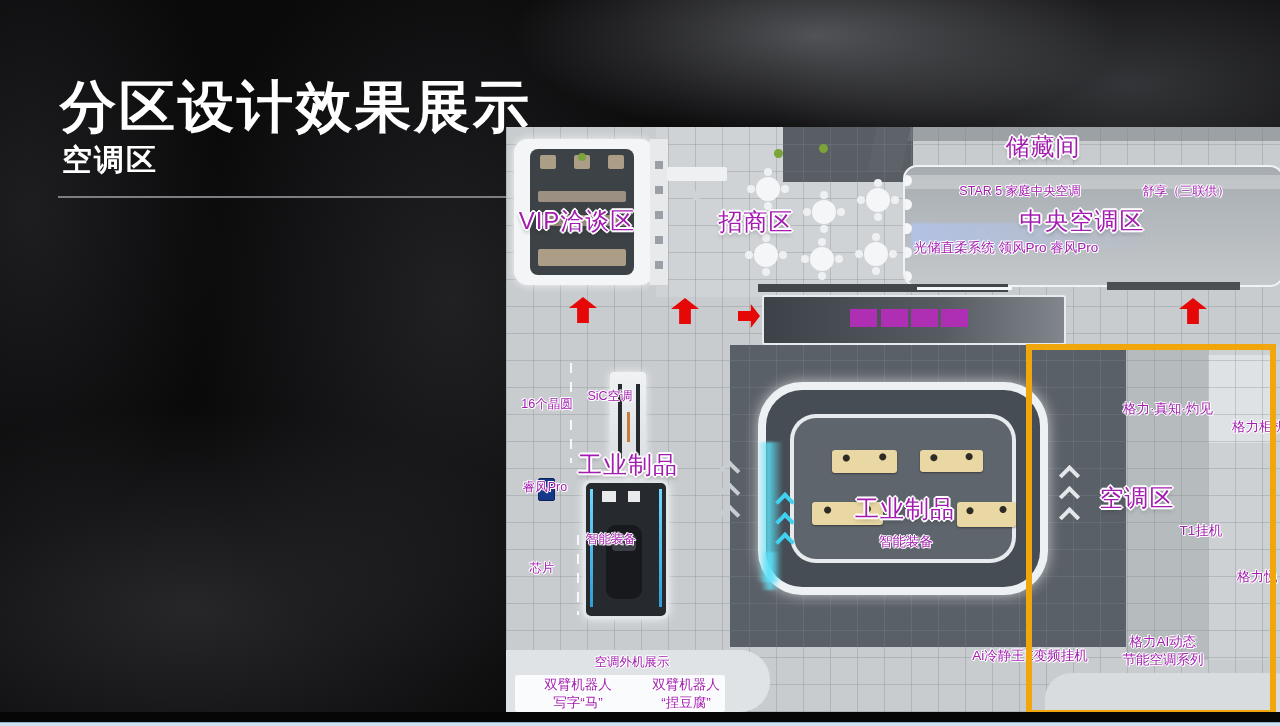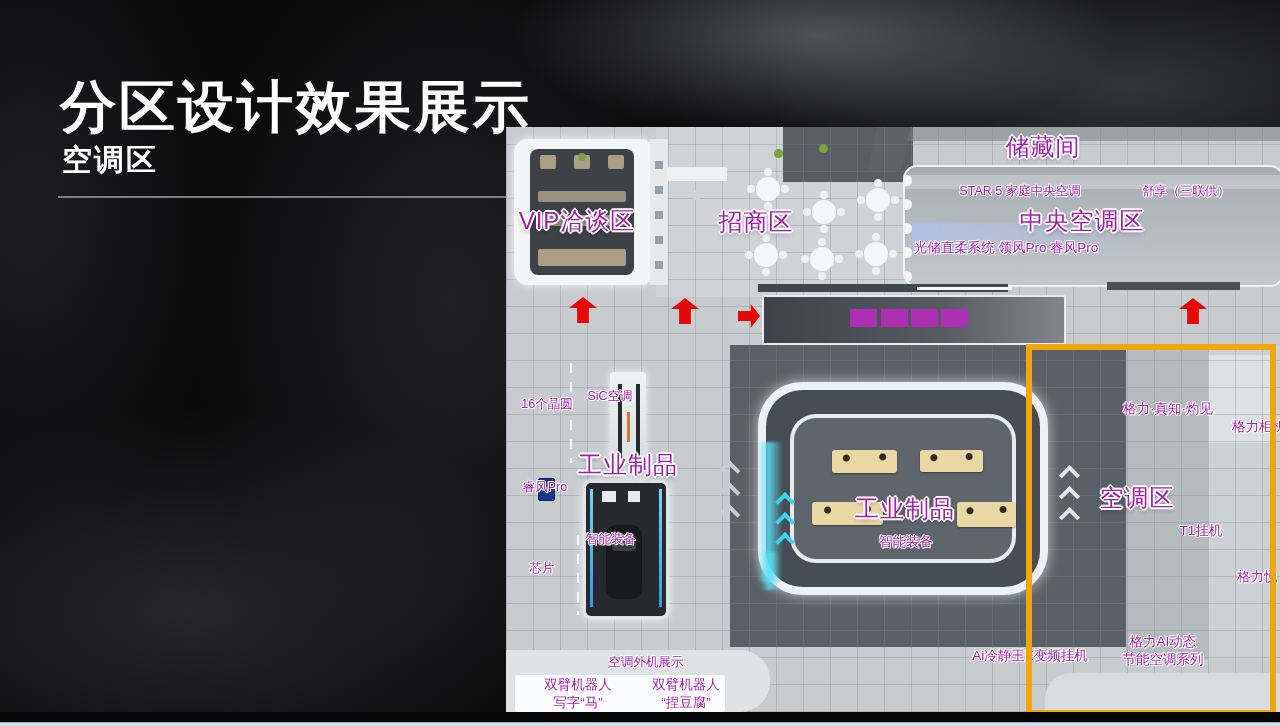--- a/index.html
+++ b/index.html
@@ -270,21 +270,21 @@
   <div class="lbl" style="left:105px;top:412px;">智能装备</div>
   <div class="lbl" style="left:36px;top:441px;">芯片</div>
   <div class="lbl m14" style="left:400px;top:415px;">智能装备</div>
   <div class="lbl m14" style="left:662px;top:282px;">格力·真知·灼见</div>
   <div class="lbl m14 edge" style="left:726px;top:300px;">格力柜机</div>
   <div class="lbl m14" style="left:695px;top:360px;margin-top:44px;">T1挂机</div>
   <div class="lbl m14 edge" style="left:731px;top:450px;">格力悦</div>
   <div class="lbl m14" style="left:524px;top:529px;">Ai冷静王E变频挂机</div>
   <div class="lbl m14" style="left:657px;top:524px;">格力AI动态
 节能空调系列</div>
-  <div class="lbl" style="left:140px;top:535px;">空调外机展示</div>
+  <div class="lbl" style="left:126px;top:535px;">空调外机展示</div>
   <div class="lbl m14" style="left:72px;top:567px;">双臂机器人
 写字“马”</div>
   <div class="lbl m14" style="left:180px;top:567px;">双臂机器人
 “捏豆腐”</div>
 </div>
 
 <div class="hl-box"></div>
 
 <div class="bottom-black"></div>
 <div class="bottom-blue"></div>

